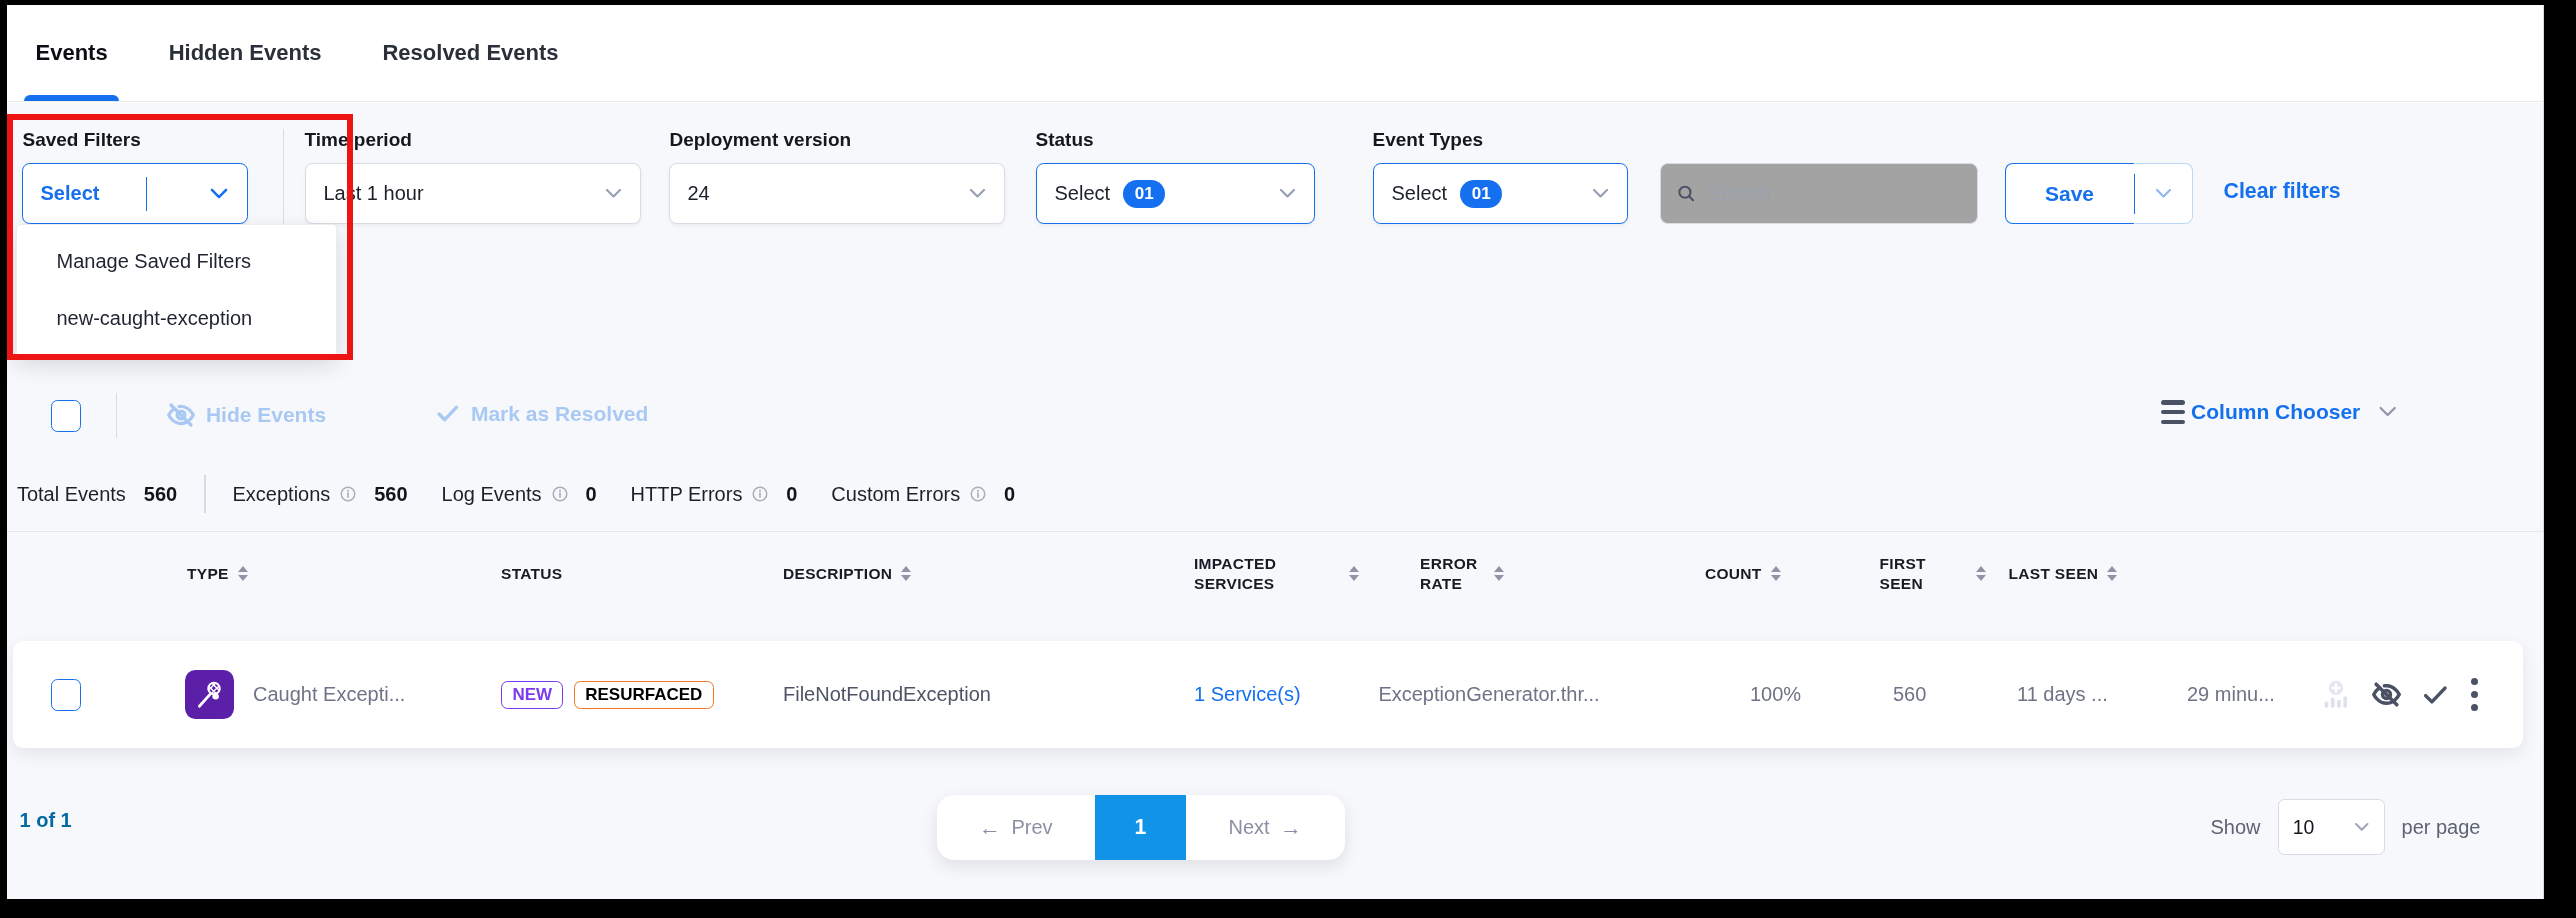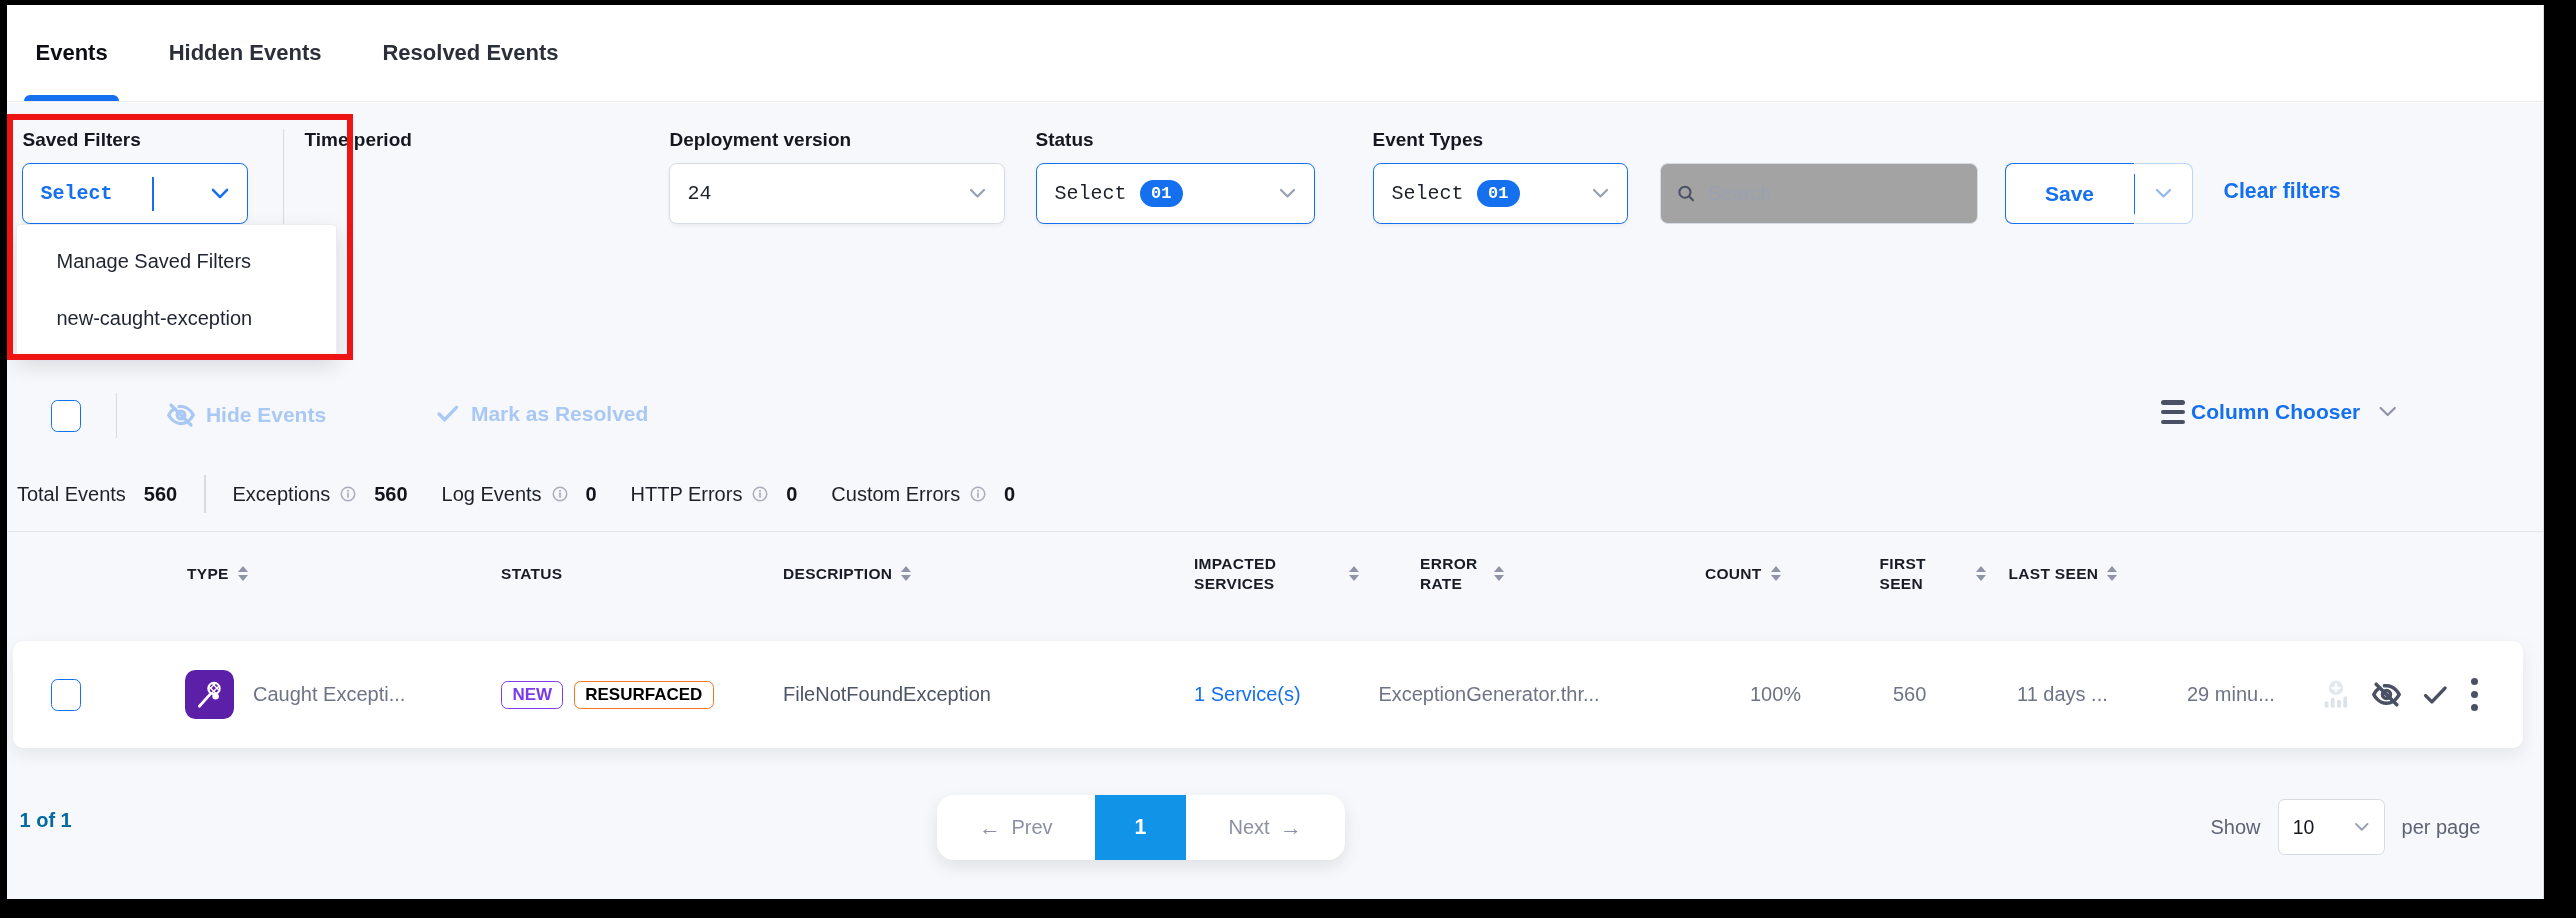--- a/index.html
+++ b/index.html
@@ -19,21 +19,21 @@
                        height:6.5px; background:#1570EF; border-radius:6.5px 6.5px 0 0; }
 
   
   .content { position:absolute; top:98px; left:0; right:0; bottom:0; background:#f7f8fb; }
 
   .flabel { position:absolute; top:26px; font-size:19px; font-weight:600; color:#14171f; white-space:nowrap; }
 
   .sel { position:absolute; top:60px; height:61px; background:#fff;
          border:1.3px solid #d7dbe2; border-radius:7.8px; display:flex; align-items:center;
          padding:0 18px; font-size:20px; color:#1c2028; box-shadow:0 1.3px 3.9px rgba(16,24,40,.05);
-         cursor:pointer; white-space:nowrap;font-family:Liberation Mono, monospace; }
+         cursor:pointer; white-space:nowrap; }
   .sel.blue { border:1.9px solid #1570EF; }
   .chev { margin-left:auto; flex:none; }
   .vdiv-blue { width:1.9px; height:34px; background:#1570EF; margin-left:auto; margin-right:17px; }
   .cnt-badge { background:#1570EF; color:#fff; font-weight:700; font-size:17px;
                border-radius:14.2px; padding:3.9px 11.6px; margin-left:13px; }
   .blue-text { color:#1570EF; font-weight:700; }
 
   .group-divider { position:absolute; left:276px; top:26px; height:95px; width:1.3px; background:#d8dce2; }
 
   
@@ -148,20 +148,26 @@
     <div class="sel blue" style="left:15px;width:226px">
       <span class="blue-text">Select</span>
       <span class="vdiv-blue"></span>
       <svg class="chev" width="18" height="11" viewBox="0 0 28 17">
           <path d="M3 3l11 11L25 3" fill="none" stroke="#1570EF" stroke-width="4" stroke-linecap="round" stroke-linejoin="round"></path>
         </svg>
     </div>
 
     <span class="group-divider"></span>
 
+    <div class="sel" style="left:298px;width:336px">
+      <span>Last 1 hour</span>
+      <svg class="chev" width="17" height="10.4" viewBox="0 0 26 16">
+          <path d="M3 3l10 10L23 3" fill="none" stroke="#98a0b3" stroke-width="3.4" stroke-linecap="round" stroke-linejoin="round"></path>
+        </svg>
+    </div>
 
     <div class="sel" style="left:662px;width:336px">
       <span>24</span>
       <svg class="chev" width="17" height="10.4" viewBox="0 0 26 16">
           <path d="M3 3l10 10L23 3" fill="none" stroke="#98a0b3" stroke-width="3.4" stroke-linecap="round" stroke-linejoin="round"></path>
         </svg>
     </div>
 
     <div class="sel blue" style="left:1029px;width:279px">
       <span>Select</span>

